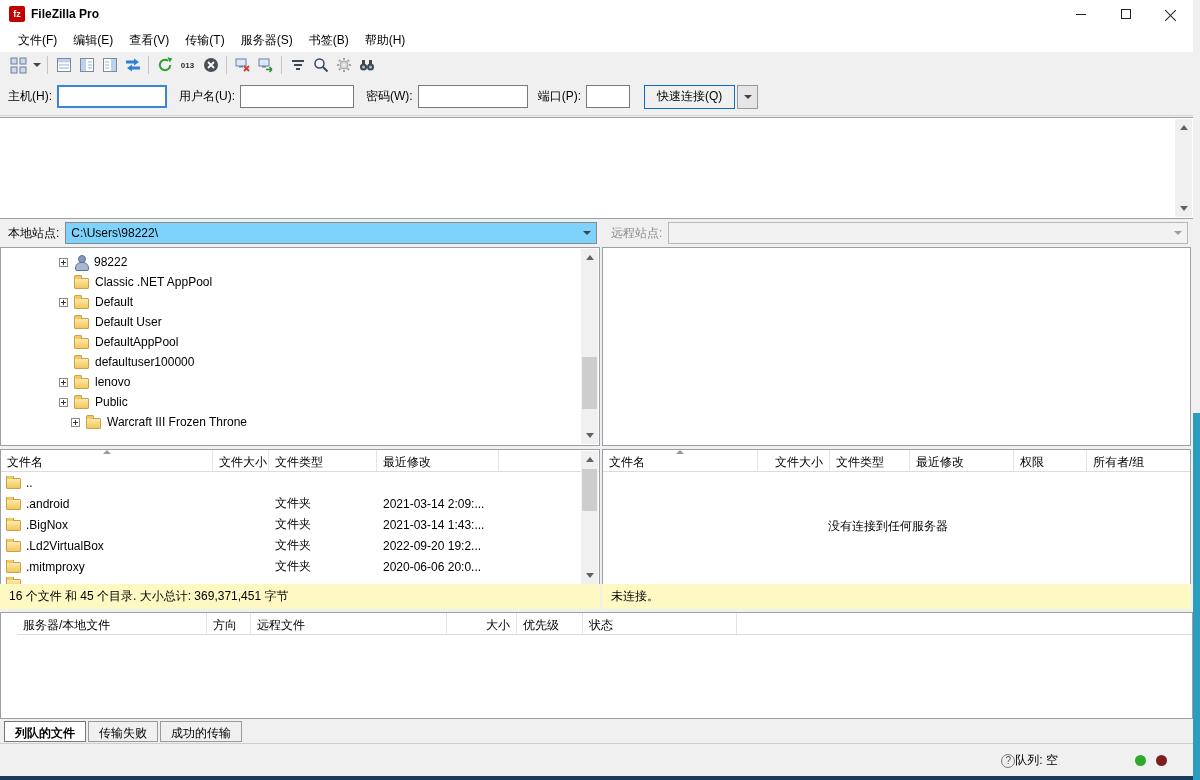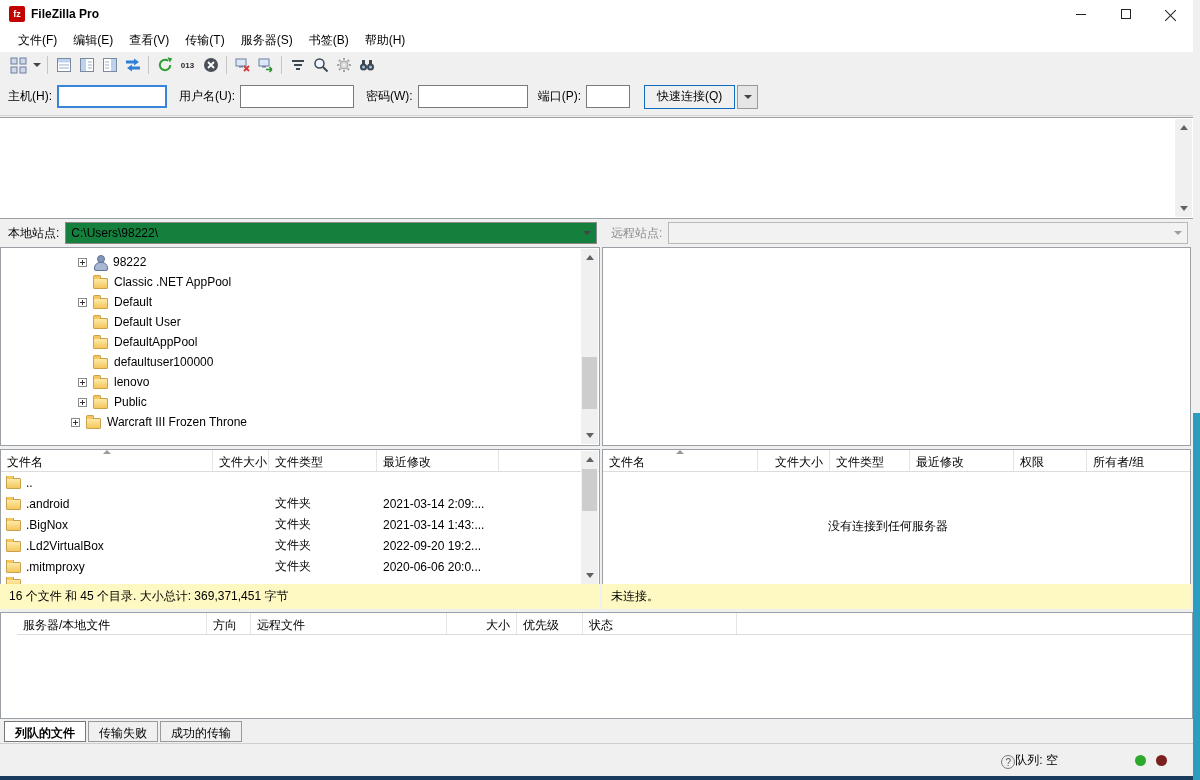--- a/index.html
+++ b/index.html
@@ -65,32 +65,32 @@
   .sb-up::before   { content:""; border-left:4px solid transparent; border-right:4px solid transparent; border-bottom:5px solid #5f6368; }
   .sb-down::before { content:""; border-left:4px solid transparent; border-right:4px solid transparent; border-top:5px solid #5f6368; }
   .sb-thumb { position:absolute; left:1px; width:15px; background:#cdcdcd; }
 
   
   .site-row { position:absolute; top:221px; height:24px; display:flex; align-items:center; }
   .site-row.local  { left:0;  width:600px; padding-left:8px; }
   .site-row.remote { left:602px; width:589px; padding-left:9px; }
   .site-label { margin-right:6px; white-space:nowrap; }
   .site-label.disabled { color:#8b8b8b; }
-  .combo { flex:1; height:22px; border:1px solid #8a8a8a; background:#15803d; display:flex; align-items:center; padding-left:5px; position:relative; margin-right:3px; }
+  .combo { flex:1; height:22px; border:1px solid #8a8a8a; background:#7dd3fc; display:flex; align-items:center; padding-left:5px; position:relative; margin-right:3px; }
   .combo.disabled { background:#f2f2f2; border-color:#b9b9b9; }
   .combo-arrow { position:absolute; right:0; top:0; bottom:0; width:18px; display:flex; align-items:center; justify-content:center; }
   .combo-arrow::before { content:""; border-left:4px solid transparent; border-right:4px solid transparent; border-top:4px solid #444; }
   .combo.disabled .combo-arrow::before { border-top-color:#9d9d9d; }
 
   
   .tree-pane { position:absolute; top:247px; height:199px; background:#fff; border:1px solid #9aa0a6; }
   .tree-pane.local  { left:0; width:600px; padding-top:4px; }
   .tree-pane.remote { left:602px; width:589px; }
   .tree-row { height:20px; display:flex; align-items:center; }
-  .tree-row.deep { padding-left:58px;margin-left:19px; }
+  .tree-row.deep { padding-left:58px; }
   .tree-row.mid  { padding-left:70px; }
   .expander { width:9px; height:9px; border:1px solid #8a8a8a; background:#fff; position:relative; flex:0 0 auto; }
   .expander::before { content:""; position:absolute; left:1px; right:1px; top:3px; height:1px; background:#333; }
   .expander::after  { content:""; position:absolute; top:1px; bottom:1px; left:3px; width:1px; background:#333; }
   .expander.hidden { visibility:hidden; }
   .tree-icon { margin-left:6px; flex:0 0 auto; }
   .tree-label { margin-left:6px; white-space:nowrap; }
 
   
   .folder-ic { width:15px; height:11px; position:relative; background:linear-gradient(#fdeaa8,#f5c75c); border:1px solid #c9a04b; border-radius:1px; margin-top:2px; }
@@ -123,21 +123,21 @@
 
   
   .queue-pane { position:absolute; top:612px; left:0; width:1193px; height:107px; background:#fff; border:1px solid #9aa0a6;padding-left:16px; }
   .c-q-1 { width:190px; } .c-q-2 { width:44px; } .c-q-3 { width:196px; } .c-q-4 { width:70px; text-align:right; } .c-q-5 { width:66px; } .c-q-6 { width:154px; }
   .queue-tabs { position:absolute; top:721px; left:4px; display:flex; gap:2px; }
   .qtab { height:21px; padding:3px 10px; border:1px solid #9a9a9a; background:#f0f0f0; }
   .qtab.active { background:#fff; font-weight:bold; border-color:#777; }
 
   
   .statusbar { position:absolute; top:743px; left:0; width:1193px; height:33px; background:#f0f0f0; border-top:1px solid #cfcfcf; }
-  .sb-queue { position:absolute; right:135px; top:8px; display:flex; align-items:flex-end; }
+  .sb-queue { position:absolute; right:135px; top:8px; display:flex; align-items:center; }
   .help-ic { width:14px; height:14px; border-radius:50%; border:1px solid #7a7a7a; color:#555; font-size:10px; display:flex; align-items:center; justify-content:center; }
   .help-ic::before { content:"?"; }
   .led { position:absolute; top:11px; width:11px; height:11px; border-radius:50%; }
   .led.green  { right:47px; background:#2daa2d; }
   .led.maroon { right:26px; background:#7c1f1f; }
 </style>
 </head>
 <body>
 
 <div class="titlebar">

